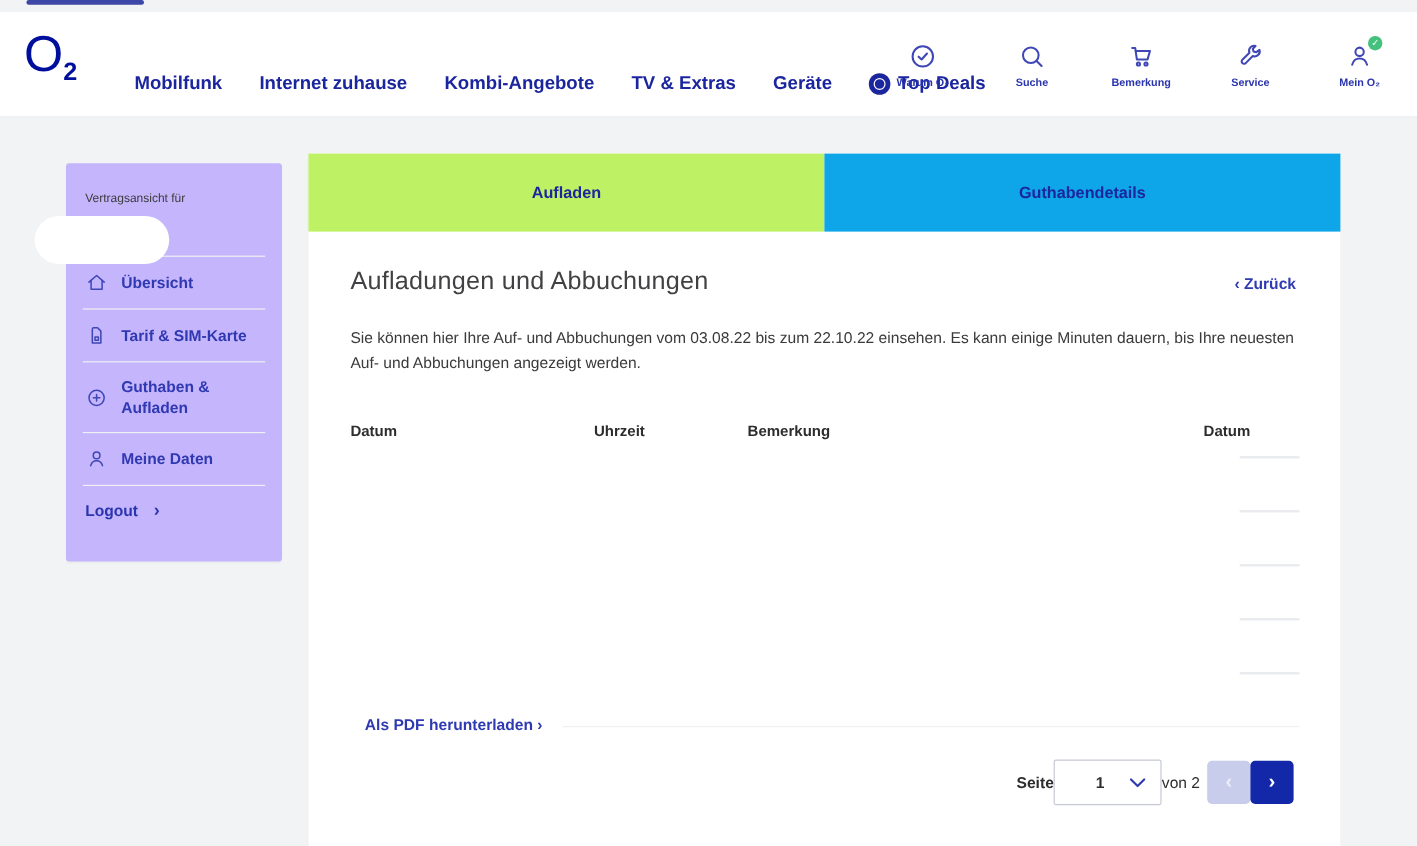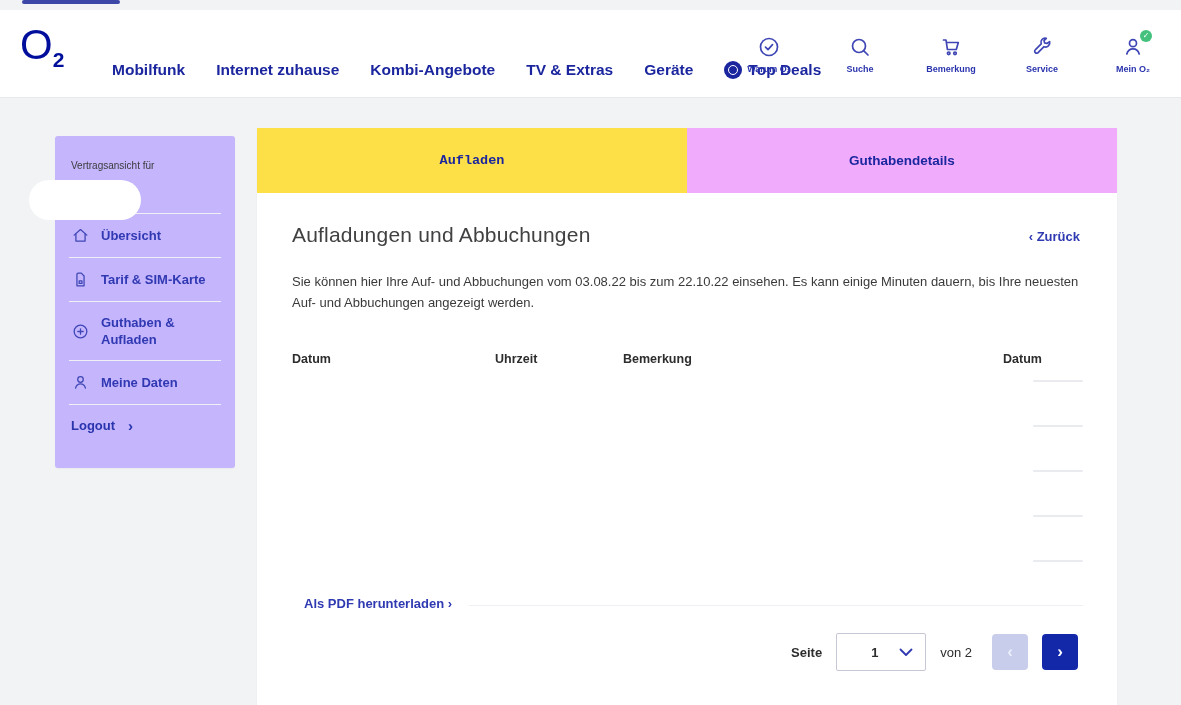--- a/index.html
+++ b/index.html
@@ -31,33 +31,33 @@
   .redact-blob{position:absolute;left:-26px;top:44px;width:112px;height:40px;background:#fff;border-radius:20px;}
   .side-menu{margin-top:42px;}
   .side-item{display:flex;align-items:center;gap:11px;margin:0 14px;padding:12px 2px;border-top:1px solid #eef0f3;color:#3038b2;font-size:13px;font-weight:700;line-height:17px;cursor:pointer;}
   .side-item svg{flex:0 0 auto;stroke:#3f46b5;fill:none;stroke-width:1.6;stroke-linecap:round;stroke-linejoin:round;}
   .side-item.logout{color:#2a34ad;}
   .side-item .chev{font-size:15px;font-weight:700;margin-left:2px;}
   
   .card{position:absolute;left:257px;top:128px;width:860px;height:577px;background:#fff;box-shadow:0 1px 2px rgba(0,0,0,.04);}
   .tabs{display:flex;height:65px;}
   .tab{flex:1;display:flex;align-items:center;justify-content:center;font-size:13.5px;font-weight:700;color:#1b269e;cursor:pointer;}
-  .tab.inactive{background:#fde047;font-family:Liberation Mono, monospace;}
-  .tab.active{background:#f0abfc;}
+  .tab.inactive{background:#bef264;}
+  .tab.active{background:#0ea5e9;}
   .page-title{position:absolute;left:35px;top:95px;margin:0;font-size:21px;font-weight:400;color:#414042;letter-spacing:.2px;}
   .back-link{position:absolute;right:37px;top:101px;color:#2f3ab2;font-size:13px;font-weight:700;text-decoration:none;cursor:pointer;}
   .desc{position:absolute;left:35px;top:143px;width:795px;margin:0;font-size:13px;color:#3a3a3a;line-height:21px;}
   .thead{position:absolute;left:35px;top:224px;display:flex;font-size:12.5px;font-weight:700;color:#2d2d2d;}
   .thead span:nth-child(1){width:163px;}
   .thead span:nth-child(2){width:128px;margin-left:40px;}
   .thead span:nth-child(3){width:380px;}
   .ph-line{position:absolute;left:776px;width:50px;height:2px;background:#e9ebef;border-radius:1px;}
   .pdf-link{position:absolute;left:47px;top:468px;color:#2f3ab2;font-size:13px;font-weight:700;text-decoration:none;cursor:pointer;}
   .pdf-divider{position:absolute;left:212px;top:477px;width:614px;height:1px;background:#eef0f3;}
-  .pagination{position:absolute;right:39px;top:505px;display:flex;align-items:center;gap:14px;}
+  .pagination{position:absolute;right:39px;top:505px;display:flex;align-items:center;}
   .pg-label,.pg-of{font-size:13px;font-weight:700;color:#2d2d2d;}
   .pg-of{font-weight:400;}
   .pg-select{width:90px;height:38px;background:#fff;border:1px solid #c6c9d5;border-radius:2px;display:flex;align-items:center;justify-content:space-between;padding:0 12px 0 34px;box-sizing:border-box;cursor:pointer;}
   .pg-select .val{font-size:13px;font-weight:700;color:#2d2d2d;}
   .pg-select svg{stroke:#3038b2;fill:none;stroke-width:1.8;stroke-linecap:round;stroke-linejoin:round;}
   .pg-btn{width:36px;height:36px;border:none;border-radius:4px;font-size:17px;font-weight:700;display:flex;align-items:center;justify-content:center;cursor:pointer;padding:0;}
   .pg-prev{background:#c7cdea;color:#eceefc;margin-left:6px;}
   .pg-next{background:#1228a8;color:#fff;}
 </style>
 </head>

